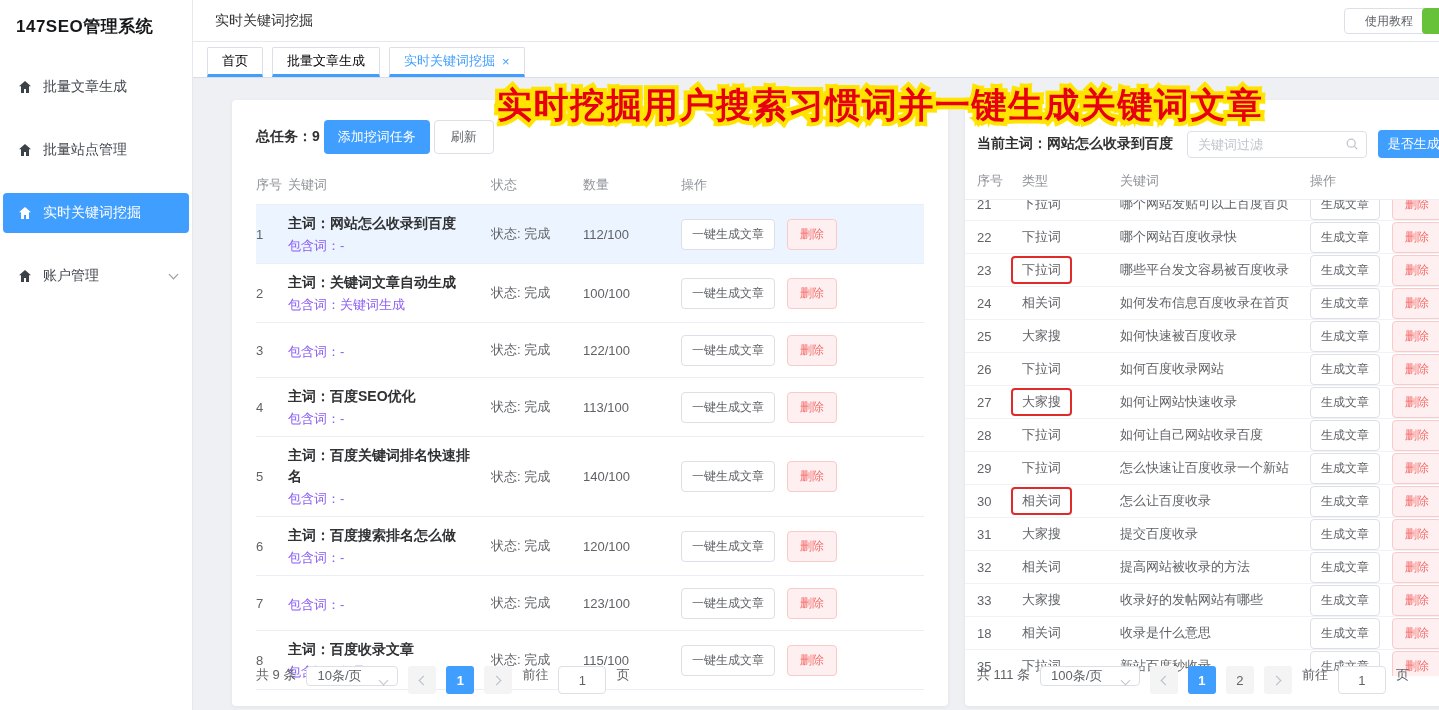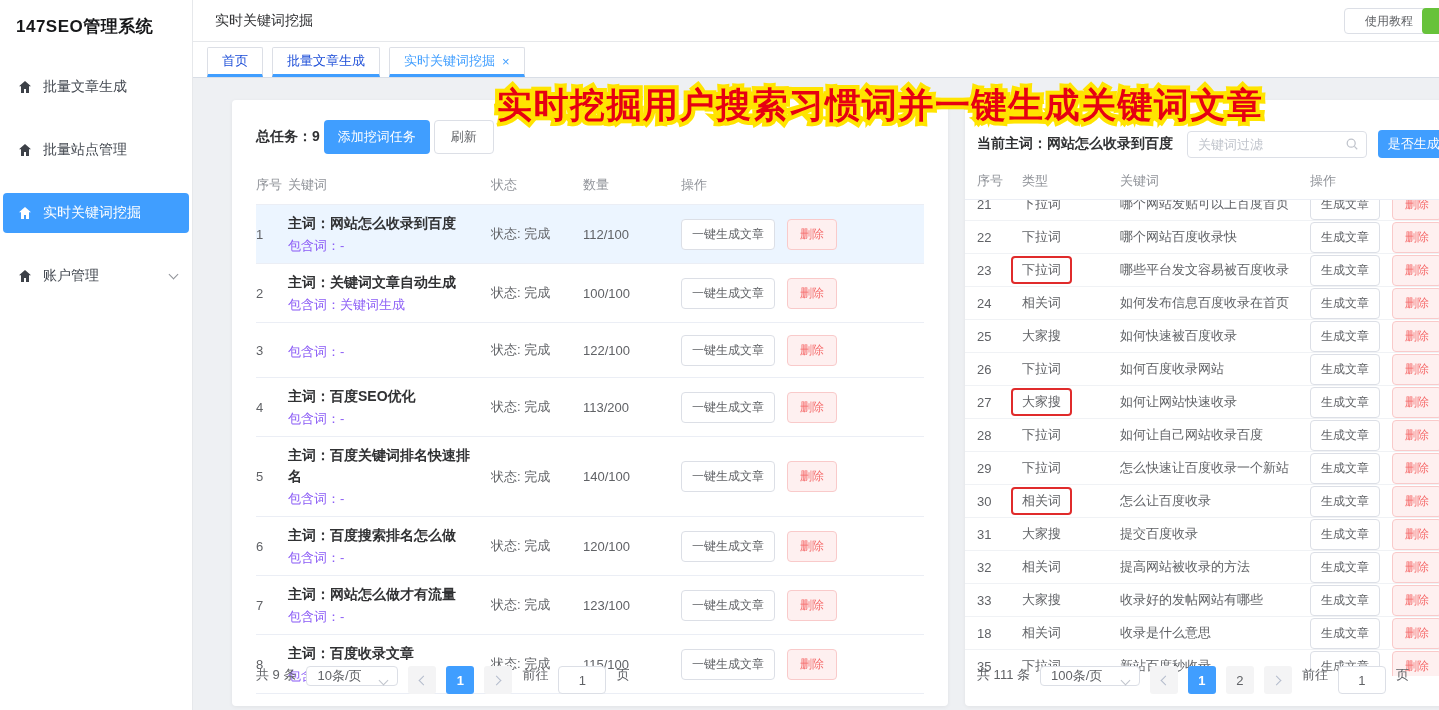--- a/index.html
+++ b/index.html
@@ -17,21 +17,21 @@
   .chev-down { width:7px; height:7px; border-right:1.6px solid #909399; border-bottom:1.6px solid #909399; transform:rotate(45deg); margin-left:auto; margin-bottom:3px; }
 
   
   .topbar { position:absolute; left:193px; top:0; width:1246px; height:42px; background:#fff; border-bottom:1px solid #e6e8eb; z-index:20; }
   .topbar-title { position:absolute; left:22px; top:0; line-height:41px; font-size:14px; color:#303133; }
   .btn-tutorial { position:absolute; left:1151px; top:8px; height:26px; padding:0 20px; background:#fff; border:1px solid #dcdfe6; border-radius:4px; font-size:12px; color:#606266; cursor:pointer; }
   .btn-green-clip { position:absolute; left:1229px; top:8px; height:26px; width:60px; background:#67c23a; border:none; border-radius:4px; color:#fff; font-size:12px; text-align:left; padding-left:10px; overflow:hidden; cursor:pointer; }
 
   
   .tabstrip { position:absolute; left:193px; top:42px; width:1246px; height:36px; background:#fff; border-bottom:1px solid #d9dee6; display:flex; align-items:flex-end; padding-left:14px; gap:9px; z-index:20; }
-  .tab { display:flex; align-items:center; height:30px; padding:0 14px; background:#fff; border:1px solid #dcdfe6; border-bottom:3px solid #409EFF; border-radius:2px 2px 0 0; font-size:13px; color:#1d4ed8; cursor:pointer; }
+  .tab { display:flex; align-items:center; height:30px; padding:0 14px; background:#fff; border:1px solid #dcdfe6; border-bottom:3px solid #409EFF; border-radius:2px 2px 0 0; font-size:13px; color:#000000; cursor:pointer; }
   .tab.active { color:#409EFF; }
   .tab-close { margin-left:7px; font-size:13px; color:#409EFF; line-height:1; cursor:pointer; }
   .tab-close::after { content:"×"; }
 
   
   .banner { position:absolute; left:497px; top:82px; z-index:40; font-size:35px; font-weight:bold; letter-spacing:1.5px; color:#e60012; white-space:nowrap; pointer-events:none; }
   .banner::before { content:attr(data-text); position:absolute; left:0; top:0; z-index:-1; color:#ffe400; -webkit-text-stroke:8px #ffe400; }
 
   
   .panel { position:absolute; top:100px; background:#fff; border-radius:4px; box-shadow:0 1px 4px rgba(0,0,0,.06); }
@@ -199,21 +199,21 @@
     </span>
   </div>
 
   <div class="t-grid trow">
     <span>4</span>
     <span>
       <div class="kw-main">主词：百度SEO优化</div>
       <div class="kw-sub">包含词：-</div>
     </span>
     <span>状态: 完成</span>
-    <span>113/200</span>
+    <span>113/100</span>
     <span class="ops">
       <button class="btn-plain">一键生成文章</button>
       <button class="btn-danger">删除</button>
     </span>
   </div>
 
   <div class="t-grid trow">
     <span>5</span>
     <span>
       <div class="kw-main">主词：百度关键词排名快速排名</div>
@@ -237,21 +237,20 @@
     <span>120/100</span>
     <span class="ops">
       <button class="btn-plain">一键生成文章</button>
       <button class="btn-danger">删除</button>
     </span>
   </div>
 
   <div class="t-grid trow">
     <span>7</span>
     <span>
-      <div class="kw-main">主词：网站怎么做才有流量</div>
       <div class="kw-sub">包含词：-</div>
     </span>
     <span>状态: 完成</span>
     <span>123/100</span>
     <span class="ops">
       <button class="btn-plain">一键生成文章</button>
       <button class="btn-danger">删除</button>
     </span>
   </div>
 

